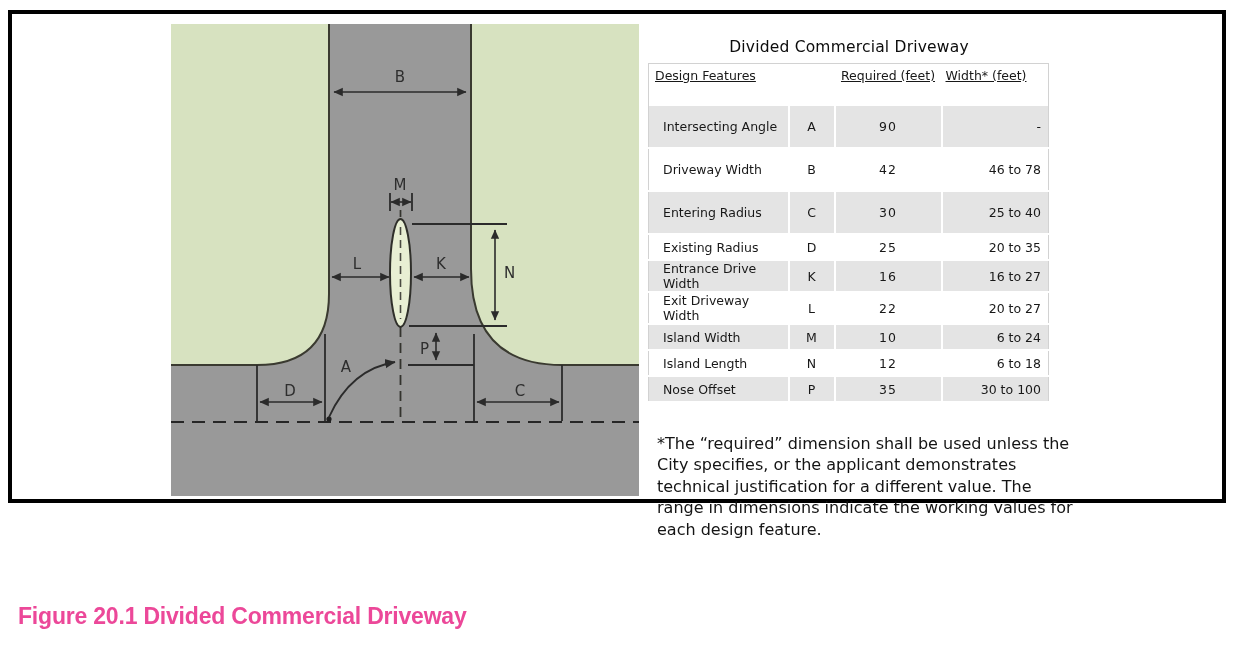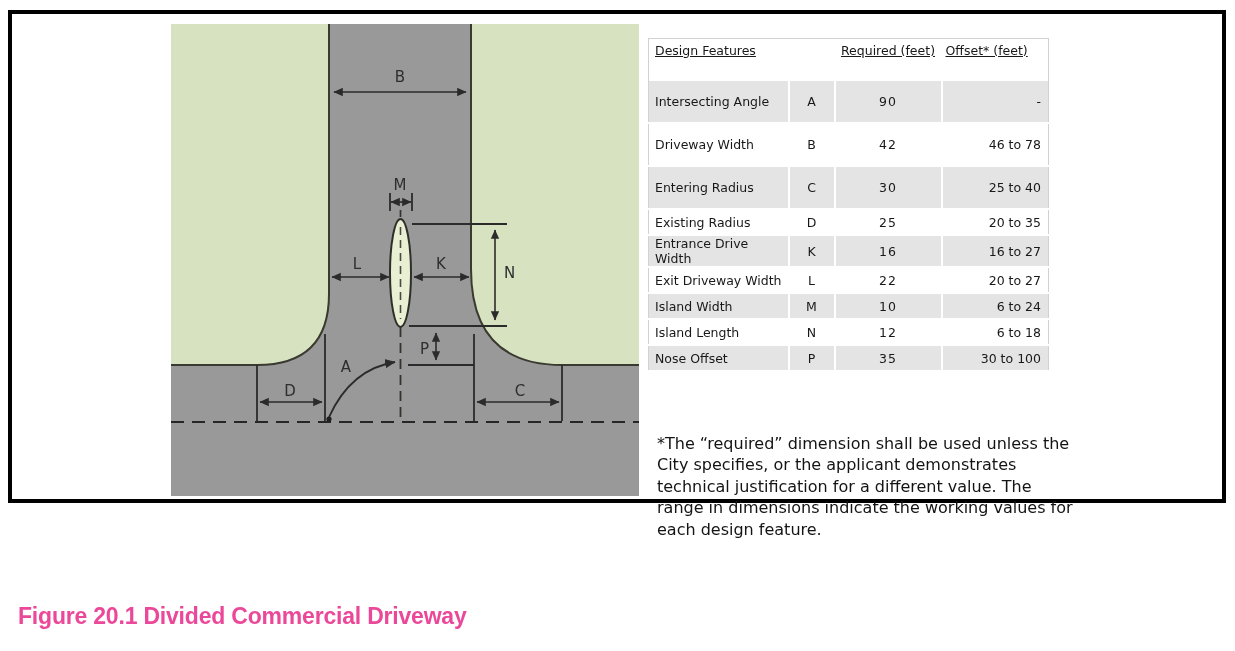--- a/index.html
+++ b/index.html
@@ -36,21 +36,21 @@
     padding:4px 0 0 6px;height:38px;font-size:12.5px;
   }
   table.design th .u{text-decoration:underline;}
   table.design th.h-req{text-align:center;padding-left:0;}
   table.design th.h-range{text-align:left;padding-left:4px;}
   table.design td{
     vertical-align:middle;padding:0;border-bottom:2px solid #fff;border-right:2px solid #fff;
   }
   table.design td:last-child{border-right:none;}
   table.design tr.shaded td{background:#e4e4e4;}
-  table.design td.cell-feature{padding-left:6px;text-align:left;}
+  table.design td.cell-feature{padding-left:14px;text-align:left;}
   table.design td.cell-letter{text-align:center;}
   table.design td.cell-required{text-align:center;letter-spacing:1px;}
   table.design td.cell-range{text-align:right;padding-right:7px;}
   table.design tr.tall td{height:41px;}
   table.design tr.short td{height:24px;}
   .footnote{
     position:absolute;left:645px;top:419px;width:424px;
     font-family:"DejaVu Sans","Liberation Sans",sans-serif;
     font-size:16px;line-height:1.34;color:#141414;text-align:left;
   }
@@ -120,40 +120,41 @@
     <line x1="89" y1="378" x2="151" y2="378" stroke="#2b2b2b" stroke-width="1.6" marker-start="url(#ah)" marker-end="url(#ah)"></line>
     <text x="119" y="372" text-anchor="middle">D</text>
 
     <line x1="303" y1="310" x2="303" y2="397" stroke="#2b2b2b" stroke-width="1.8"></line>
     <line x1="391" y1="341" x2="391" y2="397" stroke="#2b2b2b" stroke-width="1.8"></line>
     <line x1="306" y1="378" x2="388" y2="378" stroke="#2b2b2b" stroke-width="1.6" marker-start="url(#ah)" marker-end="url(#ah)"></line>
     <text x="349" y="372" text-anchor="middle">C</text>
   </svg>
 
   <div class="table-wrap">
+    <div class="table-title">Divided Commercial Driveway</div>
     <table class="design">
       <colgroup>
         <col class="c-feature">
           <col class="c-letter">
           <col class="c-req">
           <col class="c-range">
       </colgroup>
       <thead>
         <tr>
           <th>
             <span class="u">Design Features</span>
           </th>
           <th>
             <span></span>
           </th>
           <th class="h-req">
             <span class="u">Required (feet)</span>
           </th>
           <th class="h-range">
-            <span class="u">Offset* (feet)</span>
+            <span class="u">Width* (feet)</span>
           </th>
         </tr>
       </thead>
       <tbody id="table-body">
           <tr class="shaded tall">
             <td class="cell-feature">Intersecting Angle</td>
             <td class="cell-letter">A</td>
             <td class="cell-required">90</td>
             <td class="cell-range">-</td>
           </tr>

